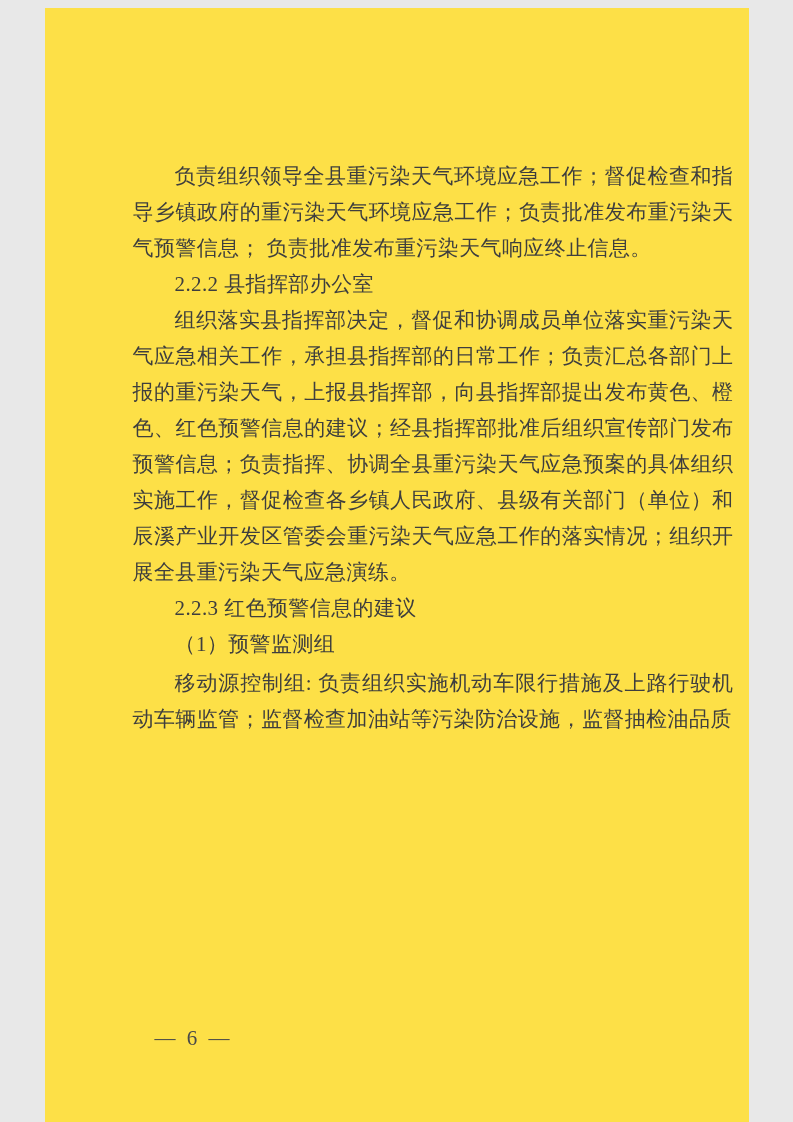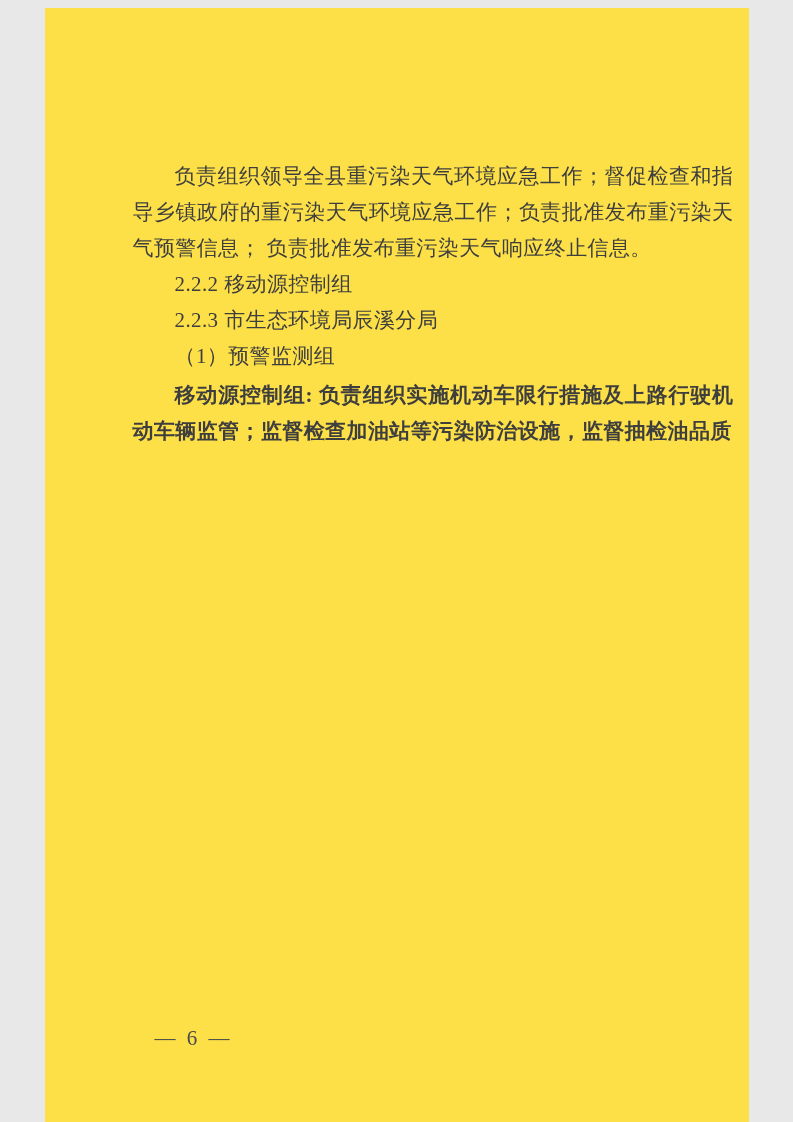--- a/index.html
+++ b/index.html
@@ -24,38 +24,38 @@
     line-height: 36px;
     letter-spacing: 0.4px;
     color: #3e3e3e;
     text-align: justify;
     text-justify: inter-ideograph;
     text-indent: 2em;
     font-weight: 400;
   }
   .content p.para-last {
     margin-top: 3px;
-    font-weight: bold;
   }
   .footer-page-number {
     position: absolute;
     left: 110px;
     top: 1014px;
     font-size: 21px;
     line-height: 32px;
     color: #4a4a4a;
     letter-spacing: 3px;
   }
 </style>
 </head>
 <body>
 
 <div class="page">
   <div class="content">
     <p>负责组织领导全县重污染天气环境应急工作；督促检查和指导乡镇政府的重污染天气环境应急工作；负责批准发布重污染天气预警信息； 负责批准发布重污染天气响应终止信息。</p>
-    <p>2.2.2 移动源控制组</p>
-    <p>2.2.3 市生态环境局辰溪分局</p>
+    <p>2.2.2 县指挥部办公室</p>
+    <p>组织落实县指挥部决定，督促和协调成员单位落实重污染天气应急相关工作，承担县指挥部的日常工作；负责汇总各部门上报的重污染天气，上报县指挥部，向县指挥部提出发布黄色、橙色、红色预警信息的建议；经县指挥部批准后组织宣传部门发布预警信息；负责指挥、协调全县重污染天气应急预案的具体组织实施工作，督促检查各乡镇人民政府、县级有关部门（单位）和辰溪产业开发区管委会重污染天气应急工作的落实情况；组织开展全县重污染天气应急演练。</p>
+    <p>2.2.3 红色预警信息的建议</p>
     <p>（1）预警监测组</p>
     <p class="para-last">移动源控制组: 负责组织实施机动车限行措施及上路行驶机动车辆监管；监督检查加油站等污染防治设施，监督抽检油品质</p>
   </div>
 
   <div class="footer-page-number">— 6 —</div>
 </div>
 
 </body></html>

